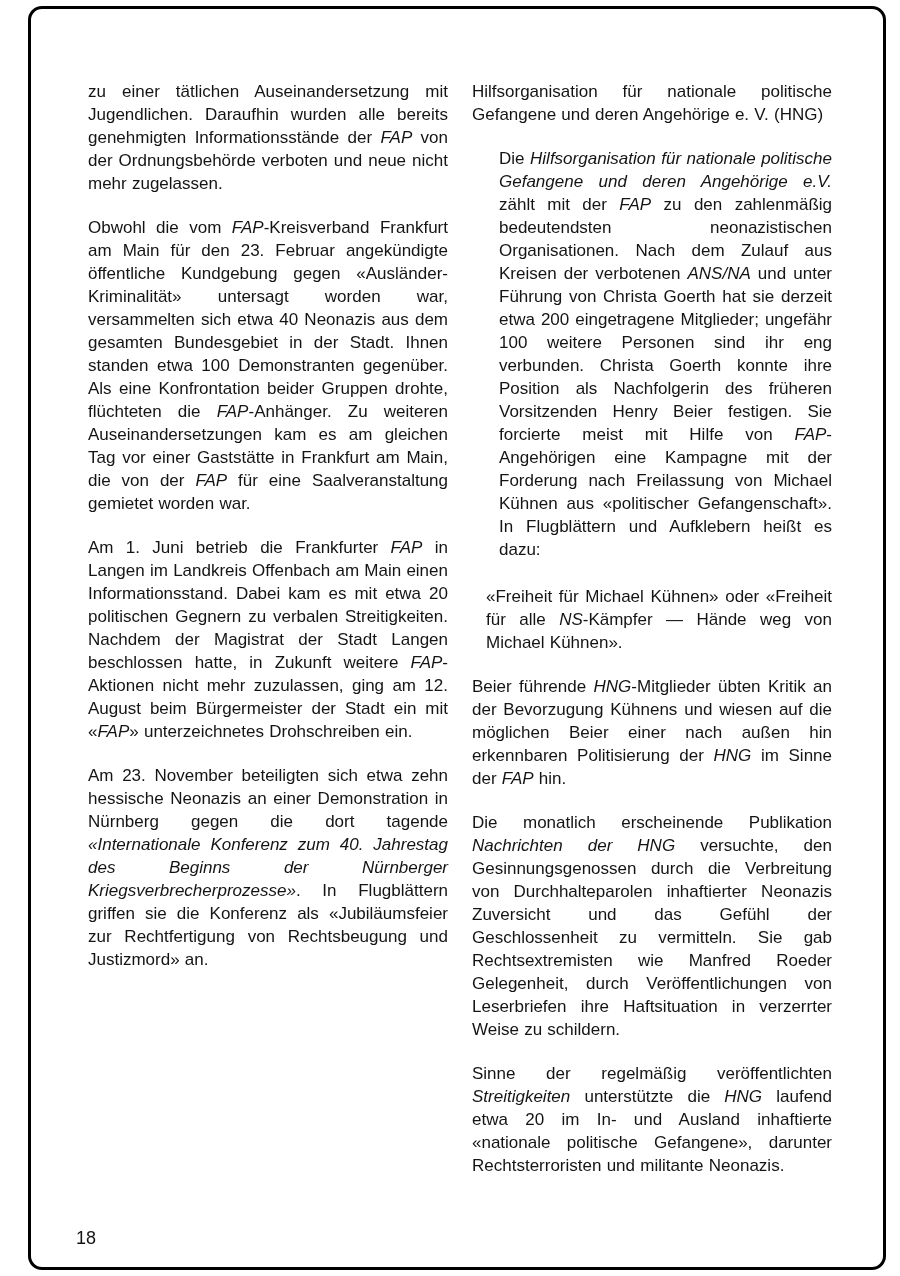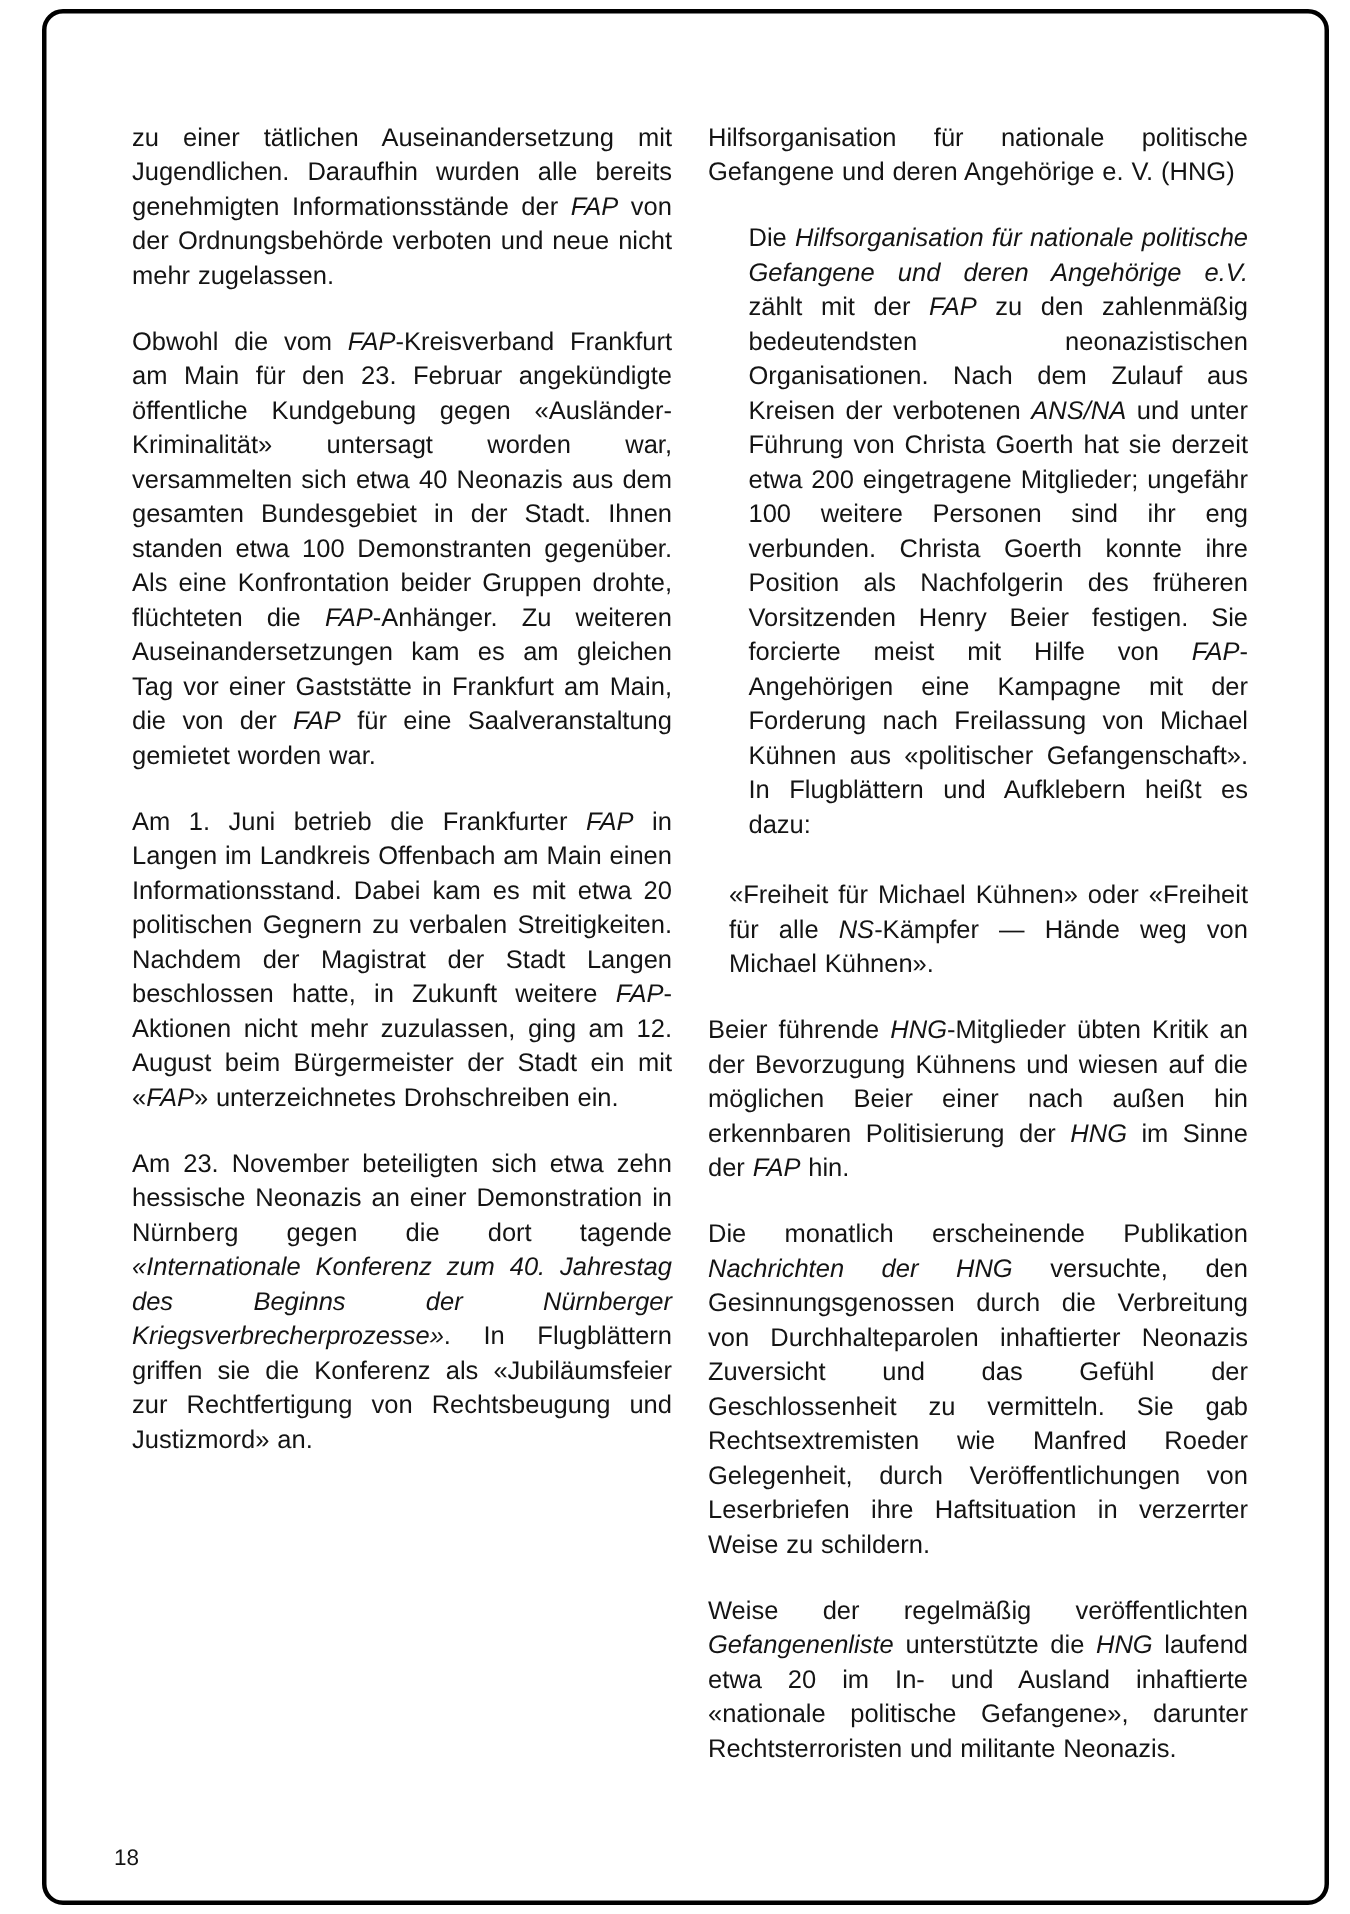--- a/index.html
+++ b/index.html
@@ -59,21 +59,21 @@
     margin-bottom: 21px;
     margin-top: 24px;
   }
   .para em {
     font-style: italic;
   }
   .page-number {
     position: absolute;
     left: 76px;
     bottom: 26px;
-    font-size: 15px;
+    font-size: 18px;
     line-height: 23px;
   }
 </style>
 </head>
 <body>
 
 <div class="page">
   <div class="frame"></div>
   <div class="content">
     <div class="column">
@@ -81,17 +81,17 @@
         <p class="para body"><span>Obwohl die vom </span><em>FAP</em><span>-Kreisverband Frankfurt am Main für den 23. Februar angekündigte öffentliche Kundgebung gegen «Ausländer-Kriminalität» untersagt worden war, versammelten sich etwa 40 Neonazis aus dem gesamten Bundesgebiet in der Stadt. Ihnen standen etwa 100 Demonstranten gegenüber. Als eine Konfrontation beider Gruppen drohte, flüchteten die </span><em>FAP</em><span>-Anhänger. Zu weiteren Auseinandersetzungen kam es am gleichen Tag vor einer Gaststätte in Frankfurt am Main, die von der </span><em>FAP</em><span> für eine Saalveranstaltung gemietet worden war.</span></p>
         <p class="para body"><span>Am 1. Juni betrieb die Frankfurter </span><em>FAP</em><span> in Langen im Landkreis Offenbach am Main einen Informationsstand. Dabei kam es mit etwa 20 politischen Gegnern zu verbalen Streitigkeiten. Nachdem der Magistrat der Stadt Langen beschlossen hatte, in Zukunft weitere </span><em>FAP</em><span>-Aktionen nicht mehr zuzulassen, ging am 12. August beim Bürgermeister der Stadt ein mit «</span><em>FAP</em><span>» unterzeichnetes Drohschreiben ein.</span></p>
         <p class="para body"><span>Am 23. November beteiligten sich etwa zehn hessische Neonazis an einer Demonstration in Nürnberg gegen die dort tagende </span><em>«Internationale Konferenz zum 40. Jahrestag des Beginns der Nürnberger Kriegsverbrecherprozesse»</em><span>. In Flugblättern griffen sie die Konferenz als «Jubiläumsfeier zur Rechtfertigung von Rechtsbeugung und Justizmord» an.</span></p>
       </div>
     <div class="column">
         <p class="para heading"><span>Hilfsorganisation für nationale politische Gefangene und deren Angehörige e. V. (HNG)</span></p>
         <p class="para lead"><span>Die </span><em>Hilfsorganisation für nationale politische Gefangene und deren Angehörige e.V.</em><span> zählt mit der </span><em>FAP</em><span> zu den zahlenmäßig bedeutendsten neonazistischen Organisationen. Nach dem Zulauf aus Kreisen der verbotenen </span><em>ANS/NA</em><span> und unter Führung von Christa Goerth hat sie derzeit etwa 200 eingetragene Mitglieder; ungefähr 100 weitere Personen sind ihr eng verbunden. Christa Goerth konnte ihre Position als Nachfolgerin des früheren Vorsitzenden Henry Beier festigen. Sie forcierte meist mit Hilfe von </span><em>FAP</em><span>-Angehörigen eine Kampagne mit der Forderung nach Freilassung von Michael Kühnen aus «politischer Gefangenschaft». In Flugblättern und Aufklebern heißt es dazu:</span></p>
         <p class="para quote"><span>«Freiheit für Michael Kühnen» oder «Freiheit für alle </span><em>NS</em><span>-Kämpfer — Hände weg von Michael Kühnen».</span></p>
         <p class="para body"><span>Beier führende </span><em>HNG</em><span>-Mitglieder übten Kritik an der Bevorzugung Kühnens und wiesen auf die möglichen Beier einer nach außen hin erkennbaren Politisierung der </span><em>HNG</em><span> im Sinne der </span><em>FAP</em><span> hin.</span></p>
         <p class="para body"><span>Die monatlich erscheinende Publikation </span><em>Nachrichten der HNG</em><span> versuchte, den Gesinnungsgenossen durch die Verbreitung von Durchhalteparolen inhaftierter Neonazis Zuversicht und das Gefühl der Geschlossenheit zu vermitteln. Sie gab Rechtsextremisten wie Manfred Roeder Gelegenheit, durch Veröffentlichungen von Leserbriefen ihre Haftsituation in verzerrter Weise zu schildern.</span></p>
-        <p class="para body"><span>Weise der regelmäßig veröffentlichten </span><em>Gefangenenliste</em><span> unterstützte die </span><em>HNG</em><span> laufend etwa 20 im In- und Ausland inhaftierte «nationale politische Gefangene», darunter Rechtsterroristen und militante Neonazis.</span></p>
+        <p class="para body"><span>Sinne der regelmäßig veröffentlichten </span><em>Streitigkeiten</em><span> unterstützte die </span><em>HNG</em><span> laufend etwa 20 im In- und Ausland inhaftierte «nationale politische Gefangene», darunter Rechtsterroristen und militante Neonazis.</span></p>
       </div>
   </div>
   <div class="page-number">18</div>
 </div>
 
 </body></html>

